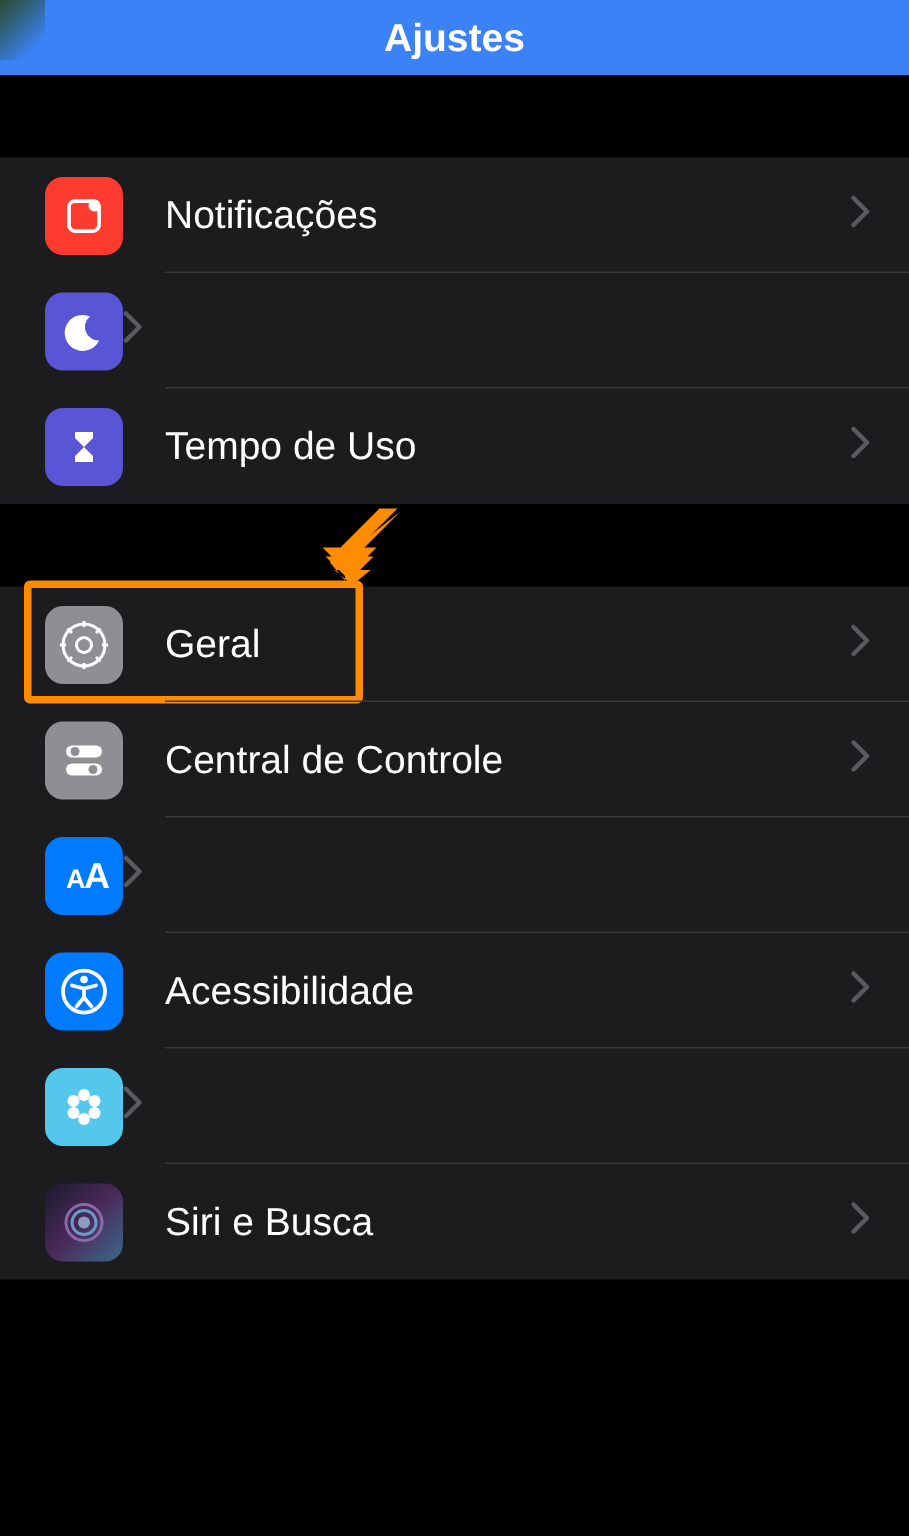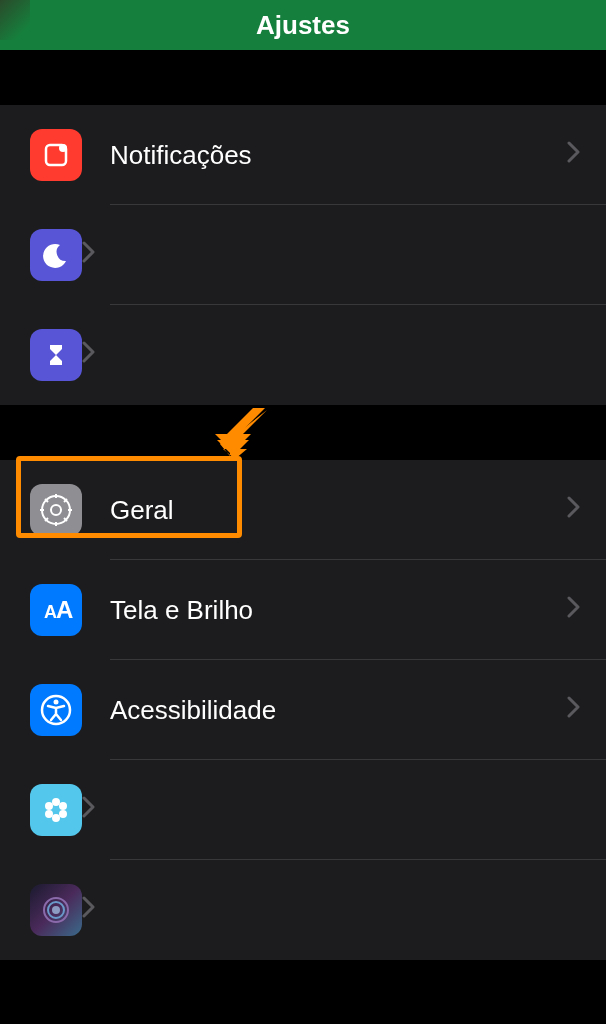--- a/index.html
+++ b/index.html
@@ -13,21 +13,21 @@
       background: #000;
       font-family: -apple-system, BlinkMacSystemFont, 'Segoe UI', Helvetica, Arial, sans-serif;
       color: #fff;
       overflow: hidden;
     }
     .header {
       height: 50px;
       display: flex;
       align-items: center;
       justify-content: center;
-      background: #15803d;
+      background: #3b82f6;
       position: relative;
       text-align: right;
     }
     .header-gradient {
       position: absolute;
       left: 0;
       top: 0;
       width: 30px;
       height: 40px;
       background: linear-gradient(135deg, #2a4a2a 0%, transparent 80%);
@@ -40,21 +40,21 @@
     .section {
       background: #1c1c1e;
     }
     .section-gap {
       height: 55px;
       background: #000;
     }
     .row {
       display: flex;
       align-items: center;
-      height: 100px;
+      height: 77px;
       padding: 0 20px 0 30px;
       position: relative;
     }
     .row-separator {
       position: absolute;
       bottom: 0;
       left: 110px;
       right: 0;
       height: 1px;
       background: #38383a;
@@ -157,20 +157,21 @@
     </div>
     <div class="row-separator"></div>
   </div>
 
   <div class="row">
     <div class="icon-box icon-screentime">
       <svg width="32" height="32" viewBox="0 0 32 32">
         <path d="M10 6 L22 6 L22 10 L16 16 L22 22 L22 26 L10 26 L10 22 L16 16 L10 10 Z" fill="#fff"></path>
       </svg>
     </div>
+    <div class="row-label">Tempo de Uso</div>
     <div class="chevron">
       <svg viewBox="0 0 14 22">
           <path d="M2 2 L11 11 L2 20" stroke="#5a5a5e" stroke-width="3" fill="none" stroke-linecap="round" stroke-linejoin="round"></path>
         </svg>
     </div>
   </div>
 
 </div>
 
 <div class="section-gap"></div>
@@ -207,29 +208,45 @@
     </div>
     <div class="row-label">Geral</div>
     <div class="chevron">
       <svg viewBox="0 0 14 22">
           <path d="M2 2 L11 11 L2 20" stroke="#5a5a5e" stroke-width="3" fill="none" stroke-linecap="round" stroke-linejoin="round"></path>
         </svg>
     </div>
     <div class="row-separator"></div>
   </div>
 
+  <div class="row">
+    <div class="icon-box icon-control">
+      <svg width="36" height="36" viewBox="0 0 36 36">
+        <rect x="6" y="8" width="24" height="8" rx="4" fill="#fff"></rect>
+        <circle cx="12" cy="12" r="3" fill="#8e8e93"></circle>
+        <rect x="6" y="20" width="24" height="8" rx="4" fill="#fff"></rect>
+        <circle cx="24" cy="24" r="3" fill="#8e8e93"></circle>
+      </svg>
+    </div>
+    <div class="row-label">Central de Controle</div>
+    <div class="chevron">
+      <svg viewBox="0 0 14 22">
+          <path d="M2 2 L11 11 L2 20" stroke="#5a5a5e" stroke-width="3" fill="none" stroke-linecap="round" stroke-linejoin="round"></path>
+        </svg>
+    </div>
+    <div class="row-separator"></div>
+  </div>
 
   <div class="row">
     <div class="icon-box icon-display">
       <svg width="36" height="36" viewBox="0 0 36 36">
         <text x="6" y="26" font-size="18" font-weight="600" fill="#fff" font-family="Arial">A</text>
         <text x="18" y="26" font-size="24" font-weight="600" fill="#fff" font-family="Arial">A</text>
       </svg>
     </div>
-    <div class="row-label">Tela e Brilho</div>
     <div class="chevron">
       <svg viewBox="0 0 14 22">
           <path d="M2 2 L11 11 L2 20" stroke="#5a5a5e" stroke-width="3" fill="none" stroke-linecap="round" stroke-linejoin="round"></path>
         </svg>
     </div>
     <div class="row-separator"></div>
   </div>
 
   <div class="row">
     <div class="icon-box icon-accessibility">
@@ -271,20 +288,21 @@
   </div>
 
   <div class="row">
     <div class="icon-box icon-siri">
       <svg width="36" height="36" viewBox="0 0 36 36">
         <circle cx="18" cy="18" r="12" fill="none" stroke="#8a6aaa" stroke-width="2"></circle>
         <circle cx="18" cy="18" r="8" fill="none" stroke="#6a9aca" stroke-width="2"></circle>
         <circle cx="18" cy="18" r="4" fill="#aaccee" opacity="0.7"></circle>
       </svg>
     </div>
+    <div class="row-label">Siri e Busca</div>
     <div class="chevron">
       <svg viewBox="0 0 14 22">
           <path d="M2 2 L11 11 L2 20" stroke="#5a5a5e" stroke-width="3" fill="none" stroke-linecap="round" stroke-linejoin="round"></path>
         </svg>
     </div>
   </div>
 
 </div>
 
 </body></html>

